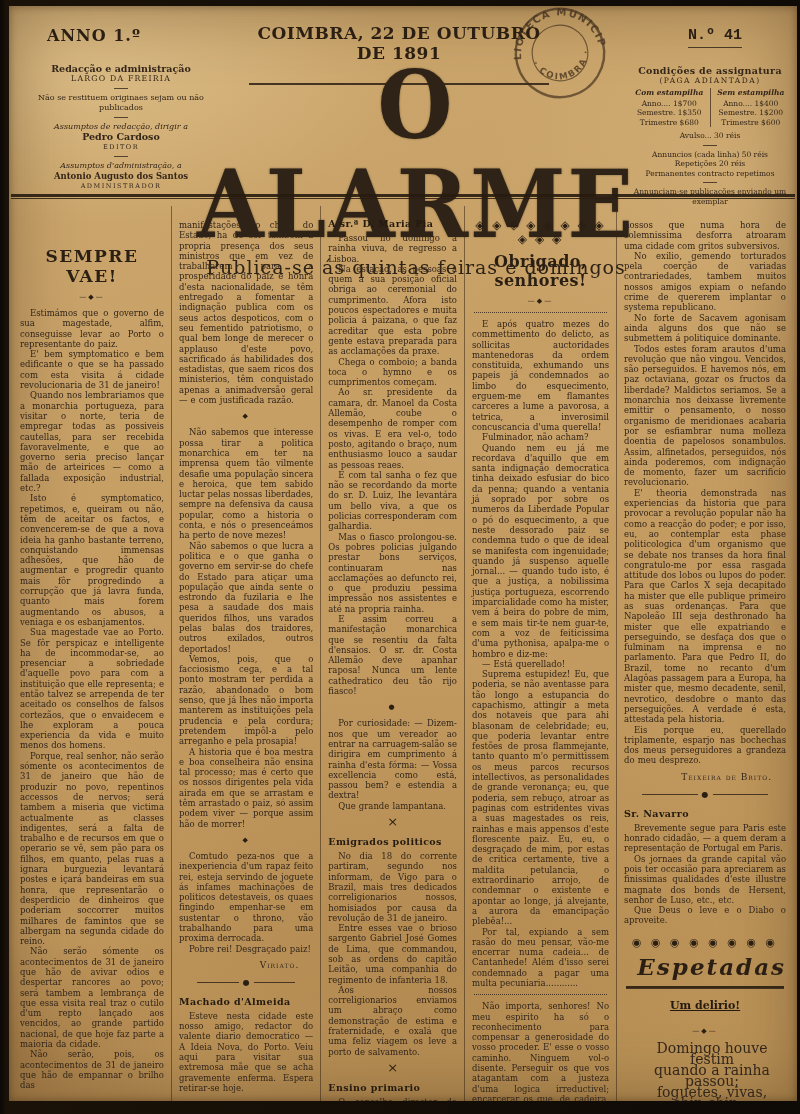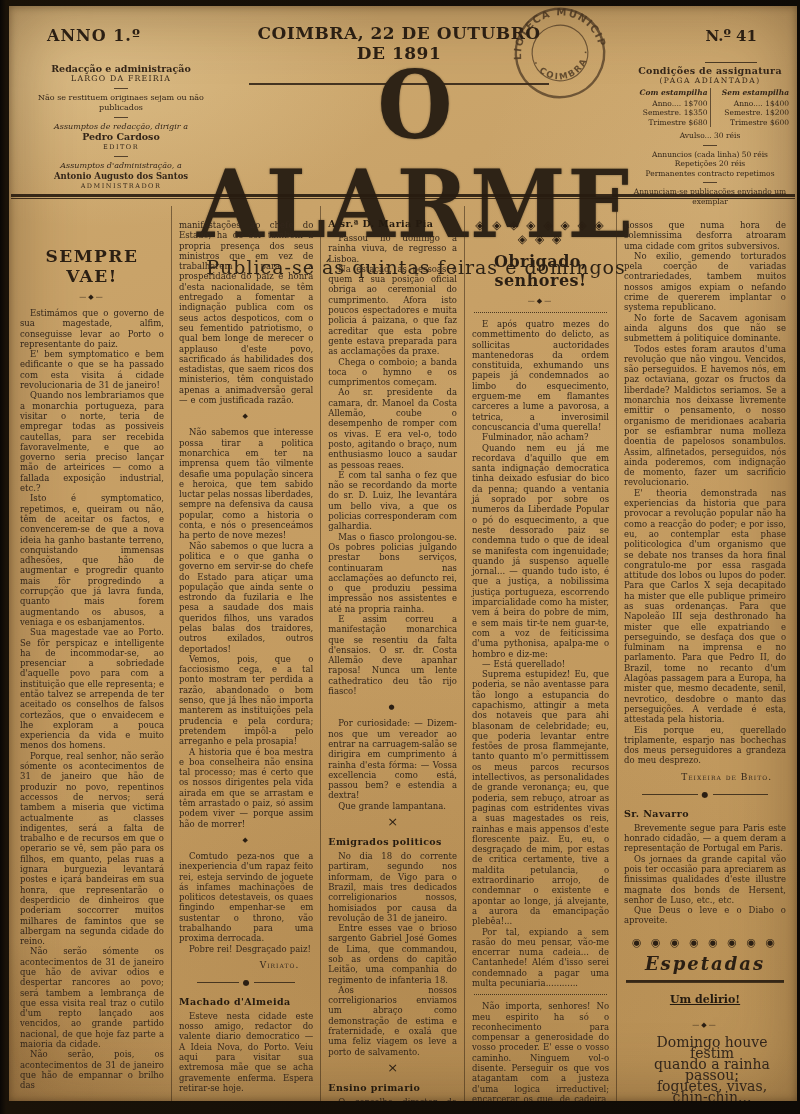--- a/index.html
+++ b/index.html
@@ -14,41 +14,41 @@
       radial-gradient(ellipse 260px 200px at 4% 96%, rgba(136,96,50,.38), transparent 60%),
       radial-gradient(ellipse 300px 160px at 70% 40%, rgba(220,190,140,.18), transparent 60%),
       linear-gradient(160deg,#cda96f 0%,#c59d63 45%,#bc9458 100%);
     box-shadow:inset 0 0 70px rgba(55,32,10,.38), inset 0 0 8px rgba(40,22,6,.45);
     color:#33261b;
     font-family:"DejaVu Serif","Liberation Serif",serif;
   }
   
   .hdr-anno{position:absolute;left:38px;top:20px;font-size:16px;font-weight:bold;letter-spacing:1px;color:#2b1f13;}
   .hdr-date{position:absolute;left:240px;top:17px;width:300px;text-align:center;font-size:17px;font-weight:bold;letter-spacing:.5px;color:#2b1f13;border-bottom:2px solid rgba(43,31,19,.85);padding-bottom:20px;}
-  .hdr-num{position:absolute;right:40px;top:21px;font-size:15px;font-weight:bold;color:#2b1f13;border-bottom:1.5px solid rgba(43,31,19,.8);padding-bottom:17px;}
+  .hdr-num{position:absolute;right:55px;top:21px;font-size:15px;font-weight:bold;color:#2b1f13;border-bottom:1.5px solid rgba(43,31,19,.8);padding-bottom:3px;font-family:Liberation Mono, monospace;}
   .stamp{position:absolute;left:503px;top:-1px;width:96px;height:96px;transform:rotate(-14deg);opacity:.85;}
   .stamp-ring{fill:none;stroke:rgba(58,40,24,.75);stroke-width:2.5;}
   .stamp-ring.thin{stroke-width:1.2;}
   .stamp-text{font-family:"DejaVu Sans","Liberation Sans",sans-serif;font-size:10.5px;font-weight:bold;letter-spacing:1.5px;fill:rgba(58,40,24,.85);}
   .stamp-text.small{font-size:9px;letter-spacing:2px;}
   
   .admin{position:absolute;left:28px;top:58px;width:168px;text-align:center;font-size:8px;line-height:10px;color:#342619;}
   .admin .bold{font-weight:bold;font-size:9.5px;}
   .admin .caps{font-size:7.8px;letter-spacing:1.2px;}
   .admin .tiny{font-size:6.5px;letter-spacing:1.5px;}
   .admin .ital{font-style:italic;font-size:8px;}
   .mdash{width:14px;border-top:1px solid rgba(52,38,25,.8);margin:4px auto;}
   .mast{position:absolute;left:182px;top:50px;width:450px;text-align:center;}
   .title{font-size:86px;line-height:92px;font-weight:bold;letter-spacing:2px;color:#2e2316;transform:scaleY(1.08);transform-origin:top;text-shadow:0 0 2px rgba(46,35,22,.55);}
   .subtitle{margin-top:16px;font-size:19px;letter-spacing:1px;color:#2e2316;}
   .subs{position:absolute;right:6px;top:60px;width:162px;text-align:center;font-size:7.5px;line-height:9.5px;color:#342619;}
   .subs .bold{font-weight:bold;font-size:9.5px;letter-spacing:.3px;}
   .subs .caps{font-size:7.5px;letter-spacing:1.5px;}
   .subtbl{display:flex;margin-top:3px;}
-  .subtbl>div{flex:1;padding:0 2px;text-align:right;}
+  .subtbl>div{flex:1;padding:0 2px;}
   .subtbl>div:first-child{border-right:1px solid rgba(52,38,25,.7);}
   .subtbl .th{font-weight:bold;font-style:italic;margin-bottom:1px;}
   .mast-rule{position:absolute;left:2px;right:2px;top:188px;border-top:3px solid rgba(40,28,16,.9);border-bottom:1px solid rgba(40,28,16,.85);height:5px;}
   
   .cols{position:absolute;left:4px;right:4px;top:200px;height:895px;display:flex;overflow:hidden;}
   .col{padding:0 7px;overflow:hidden;}
   .col+.col{border-left:1px solid rgba(55,38,20,.55);}
   .c1{flex:1.04;}.c2{flex:.97;}.c3{flex:.93;}.c4{flex:.99;}.c5{flex:1.17;}
   .p{margin:0;font-size:8.5px;line-height:10.3px;text-align:justify;text-indent:10px;word-spacing:.4px;}
   .p.nind{text-indent:0;}
@@ -57,21 +57,21 @@
   .xsep{text-align:center;font-size:13px;line-height:12px;color:#2b1f13;margin:5px 0 3px;font-family:"DejaVu Sans",sans-serif;}
   .h3{font-size:9.5px;font-weight:bold;letter-spacing:.4px;color:#241a0f;margin:8px 0 4px;}
   .sig{text-align:right;font-variant:small-caps;font-size:9px;letter-spacing:1px;padding-right:14px;margin:6px 0 2px;}
   .sepdot{display:flex;align-items:center;margin:10px 18px;}
   .sepdot:before,.sepdot:after{content:"";flex:1;border-top:1px solid rgba(43,31,19,.8);}
   .sepdot span{padding:0 4px;font-size:8px;line-height:6px;color:#2b1f13;}
   .dotted{border-bottom:1.5px dotted rgba(43,31,19,.8);margin:6px 2px;}
   .c4 .topband{text-align:center;font-size:12px;letter-spacing:2px;color:#2b1f13;margin:12px 0 6px;font-family:"DejaVu Sans",sans-serif;}
   .c4 .obrig{font-size:16px;font-weight:bold;text-align:center;letter-spacing:.5px;margin:6px 0 2px;color:#2b1f13;}
   .esp-chain{text-align:center;font-size:11px;letter-spacing:3px;color:#2b1f13;margin:10px 0 4px;font-family:"DejaVu Sans",sans-serif;}
-  .esp-title{font-size:18px;font-style:italic;font-weight:bold;text-align:center;letter-spacing:2px;color:#2b1f13;margin:2px 0 6px;}
+  .esp-title{font-size:23px;font-style:italic;font-weight:bold;text-align:right;letter-spacing:2px;color:#2b1f13;margin:2px 0 6px;}
   .esp-rule{border-top:2.5px solid rgba(40,28,16,.9);border-bottom:1px solid rgba(40,28,16,.8);height:3px;margin:0 2px 10px;}
   .delirio{font-size:11px;font-weight:bold;text-align:center;color:#241a0f;margin:4px 0 15px;text-decoration:underline;}
   .stanza{font-size:14px;line-height:11px;white-space:pre-line;margin:8px 0 0 14px;text-align:center;}
 </style>
 </head>
 <body>
 
 <div class="frame">
 <div class="paper">
 

